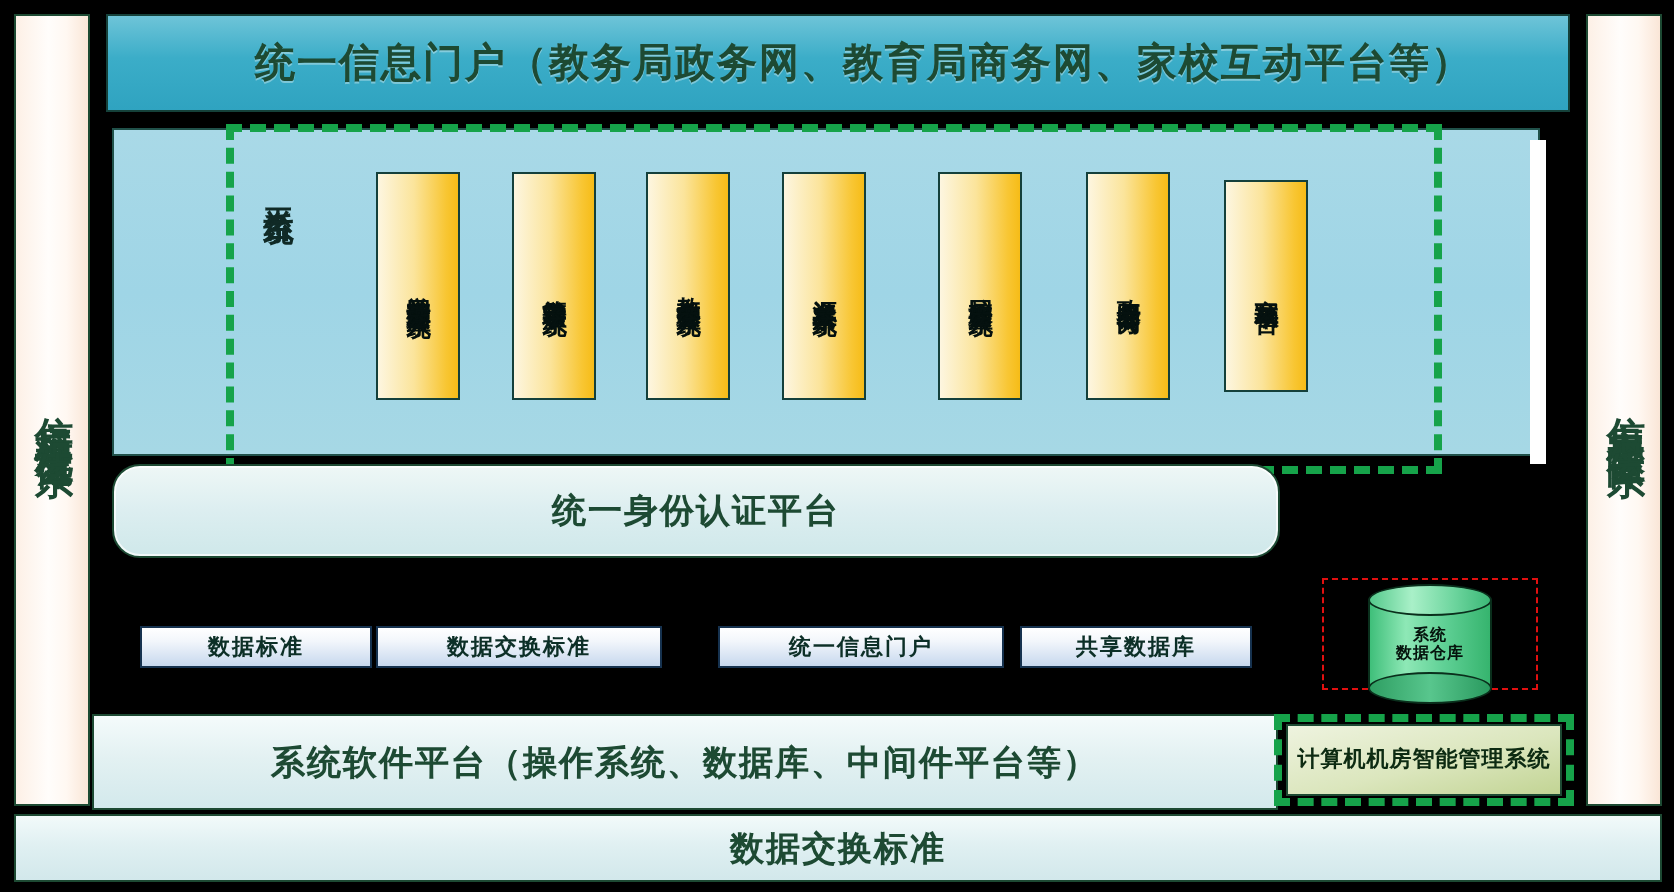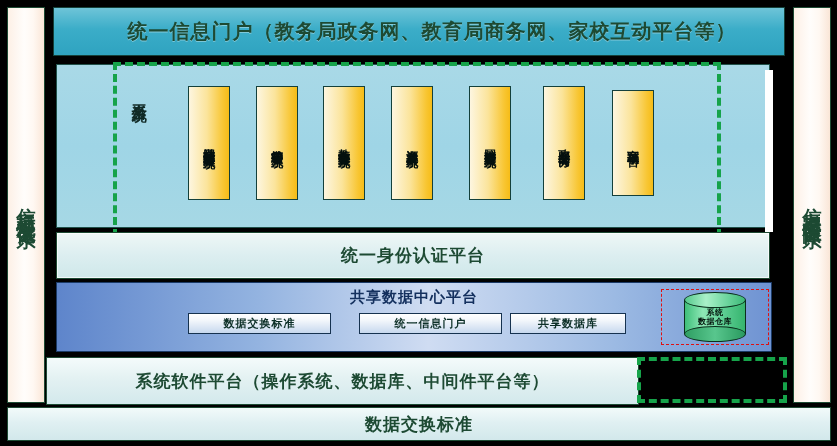--- a/index.html
+++ b/index.html
@@ -186,50 +186,53 @@
   <div class="bx ybox" style="left:469px;top:86px;width:42px;height:114px;">
     <span>校园资产管理系统</span>
   </div>
   <div class="bx ybox" style="left:543px;top:86px;width:42px;height:114px;">
     <span>政务网与商务网</span>
   </div>
   <div class="bx ybox" style="left:612px;top:90px;width:42px;height:106px;">
     <span>家校互动平台</span>
   </div>
 
-  <div class="bx auth" style="left:56px;top:232px;width:714px;height:47px;">
+  <div class="bx auth" style="left:56px;top:232px;width:584px;height:47px;border-radius:14px;">
     <span>统一身份认证平台</span>
   </div>
 
-  <div class="datacenter" style="position:absolute;left:56px;top:282px;width:714px;height:68px;">
-    <div class="dc-title">共享数据中心平台</div>
-  </div>
-
+
+  <div class="bx dcbox" style="left:70px;top:313px;width:116px;height:21px;">
+    <span>数据标准</span>
+  </div>
   <div class="bx dcbox" style="left:188px;top:313px;width:143px;height:21px;">
     <span>数据交换标准</span>
   </div>
   <div class="bx dcbox" style="left:359px;top:313px;width:143px;height:21px;">
     <span>统一信息门户</span>
   </div>
   <div class="bx dcbox" style="left:510px;top:313px;width:116px;height:21px;">
     <span>共享数据库</span>
   </div>
 
   <div class="cyl-dash" style="left:661px;top:289px;width:108px;height:56px;"></div>
-  <div class="cyl" style="left:684px;top:292px;width:62px;height:50px;border-radius:23px;">
+  <div class="cyl" style="left:684px;top:292px;width:62px;height:60px;border-radius:23px;">
     <div class="cyl-body"></div>
     <div class="cyl-bot"></div>
     <div class="cyl-top"></div>
     <div class="cyl-text" style="white-space:pre-line;">系统
 数据仓库</div>
   </div>
 
   <div class="bx softband" style="left:46px;top:357px;width:593px;height:48px;">
     <span>系统软件平台（操作系统、数据库、中间件平台等）</span>
   </div>
 
   <div class="dashedbox" style="left:637px;top:357px;width:150px;height:46px;"></div>
+  <div class="bx roombox" style="left:643px;top:362px;width:138px;height:36px;">
+    <span>计算机机房智能管理系统</span>
+  </div>
 
   <div class="bx infra" style="left:7px;top:407px;width:824px;height:34px;">
     <span>数据交换标准</span>
   </div>
 
 </div>
 
 </body></html>

